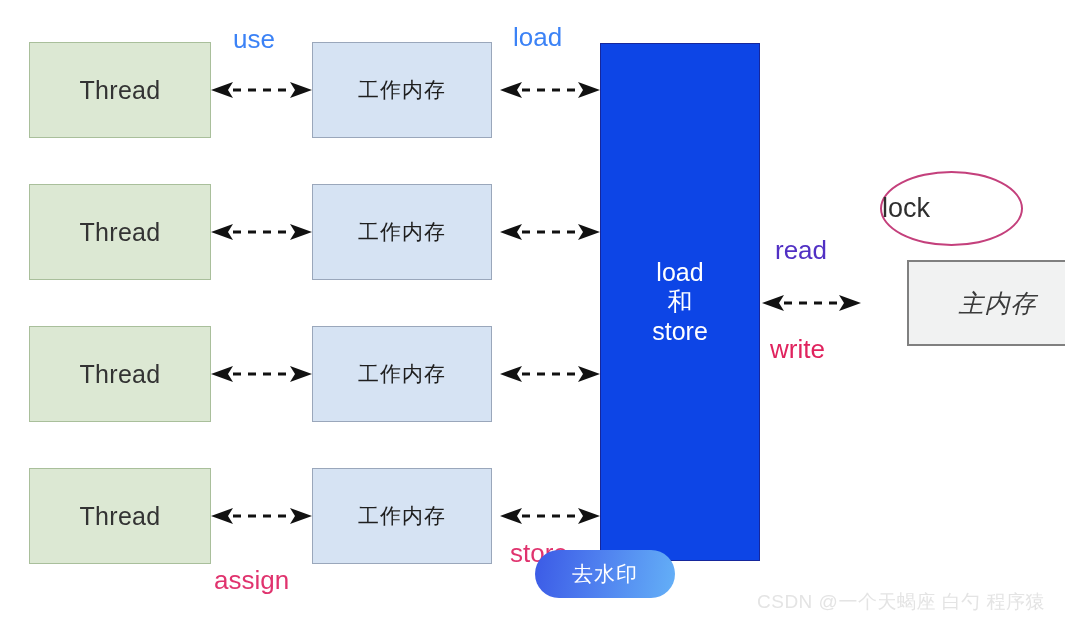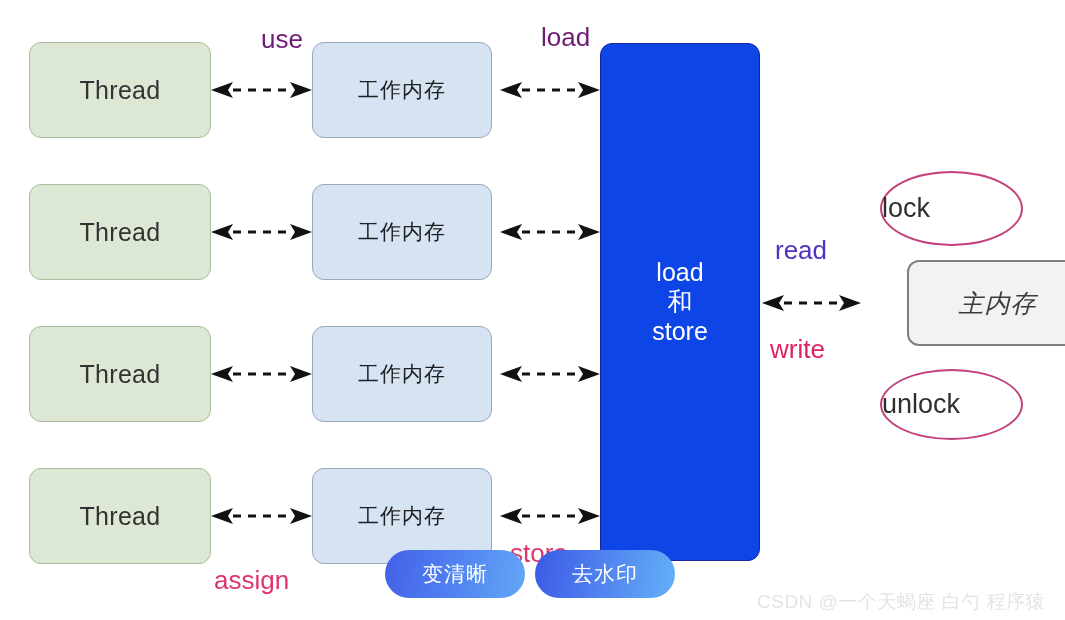--- a/index.html
+++ b/index.html
@@ -19,21 +19,20 @@
   }
 
   
   .node {
     position: absolute;
     box-sizing: border-box;
     display: flex;
     align-items: center;
     justify-content: center;
     text-align: right;
-    border-radius: 12px;
   }
 
   .thread-box {
     width: 182px;
     height: 96px;
     background: #dce8d3;
     border: 1px solid #a9bf9b;
     color: #333333;
     font-size: 25px;
     letter-spacing: 0.3px;
@@ -93,21 +92,21 @@
     display: block;
   }
   .conn svg { display: block; overflow: visible; }
 
   
   .op-label {
     position: absolute;
     font-size: 26px;
     white-space: nowrap;
   }
-  .op-purple { color: #701a75; margin-left: 28px; }
+  .op-purple { color: #3b82f6; }
   .op-pink   { color: #e0336e; }
   .op-read   { color: #5130c4; }
   .op-write  { color: #e0235e; }
 
   
   .fab {
     position: absolute;
     box-sizing: border-box;
     display: flex;
     align-items: center;
@@ -175,23 +174,20 @@
     <span>store</span>
   </div>
 
   <div class="node mainmem-box" style="left:907px; top:260px;font-style:italic;">
     <span>主内存</span>
   </div>
 
   <div class="ellipse" style="left:880px; top:171px; width:143px; height:75px;">
     <span>lock</span>
   </div>
-  <div class="ellipse" style="left:880px; top:369px; width:143px; height:71px;">
-    <span>unlock</span>
-  </div>
 
   <div class="conn" style="left:211px; top:79px; width:101px;">
     <svg width="101" height="22" viewBox="0 0 101 22">
       <path d="M0 11 L22 3 L17 11 L22 19 Z" fill="#111111"></path>
       <path d="M101 11 L79 3 L84 11 L79 19 Z" fill="#111111"></path>
       <line x1="22" y1="11" x2="79" y2="11" stroke="#111111" stroke-width="3" stroke-dasharray="8 7"></line>
     </svg>
   </div>
   <div class="conn" style="left:211px; top:221px; width:101px;">
     <svg width="101" height="22" viewBox="0 0 101 22">
@@ -252,18 +248,17 @@
     </svg>
   </div>
 
   <div class="op-label op-purple" style="left:233px; top:24px;">use</div>
   <div class="op-label op-purple" style="left:513px; top:22px;">load</div>
   <div class="op-label op-pink" style="left:214px; top:565px;">assign</div>
   <div class="op-label op-pink" style="left:510px; top:538px;">store</div>
   <div class="op-label op-read" style="left:775px; top:235px;">read</div>
   <div class="op-label op-write" style="left:770px; top:328px;margin-top:6px;">write</div>
 
-  <button class="fab" style="left:385px; top:550px;">变清晰</button>
   <button class="fab fab-2" style="left:535px; top:550px;">去水印</button>
 
   <div class="watermark">CSDN @一个天蝎座 白勺 程序猿</div>
 
 </div>
 
 </body></html>

